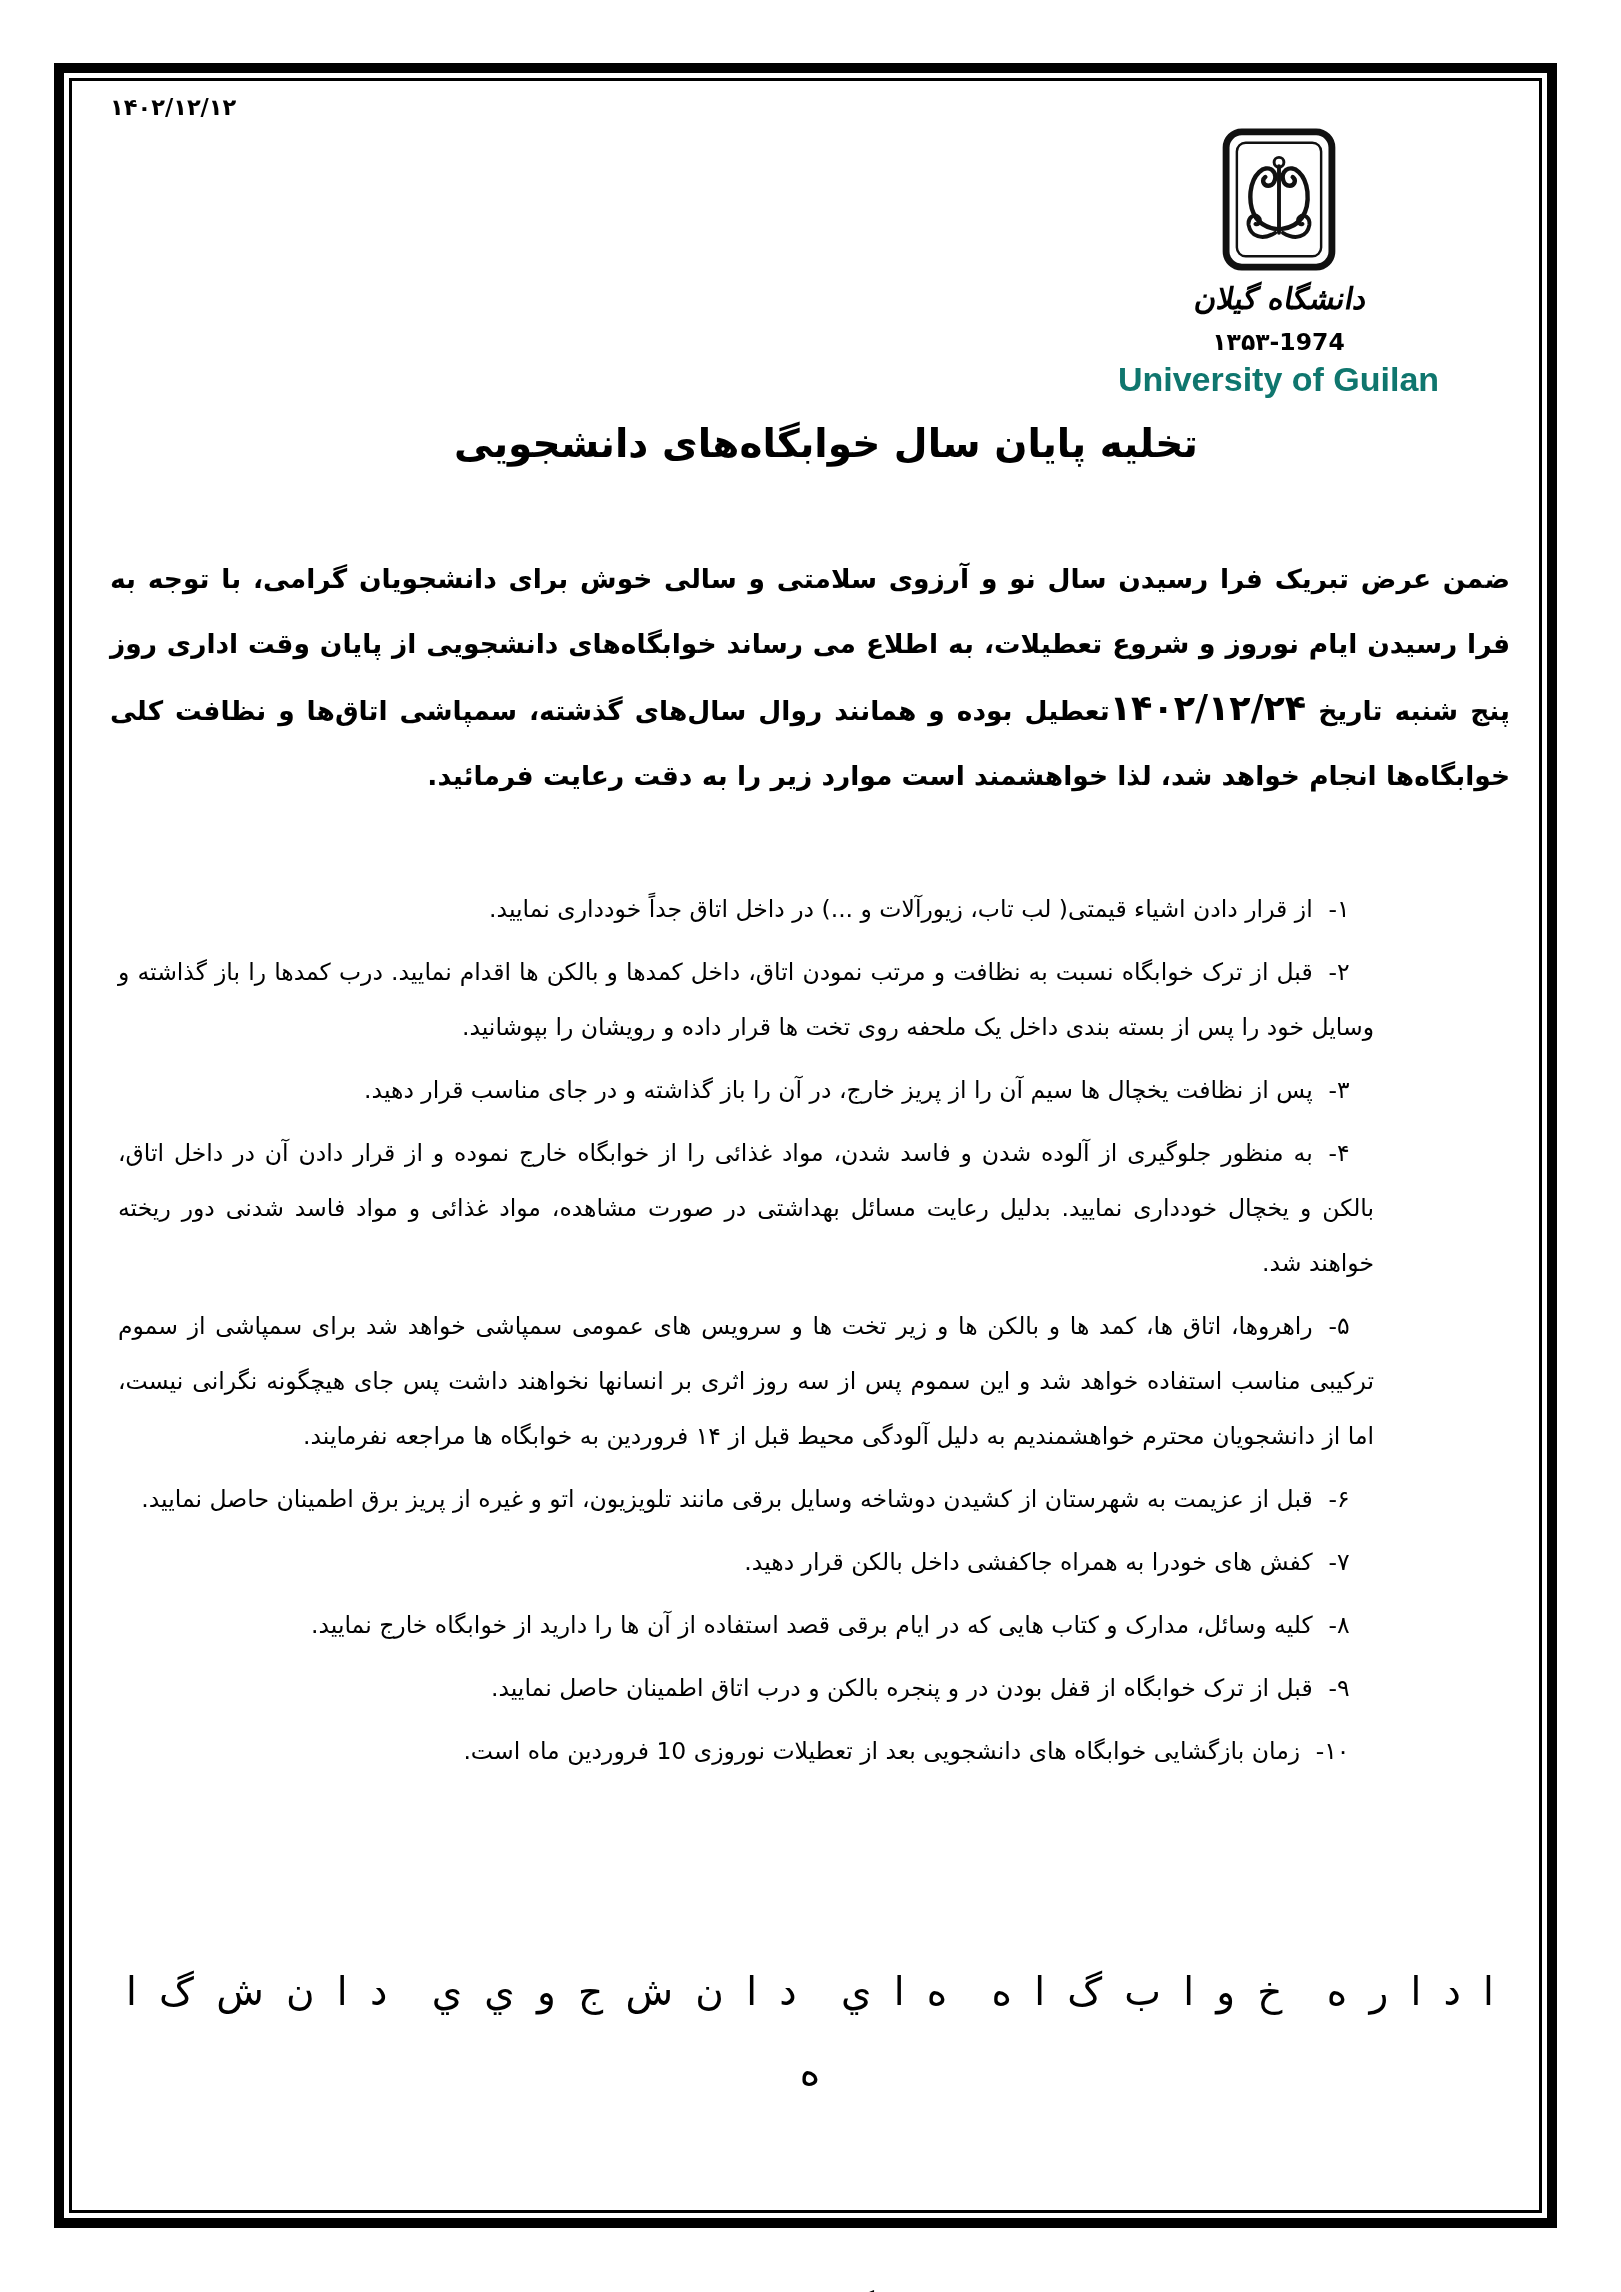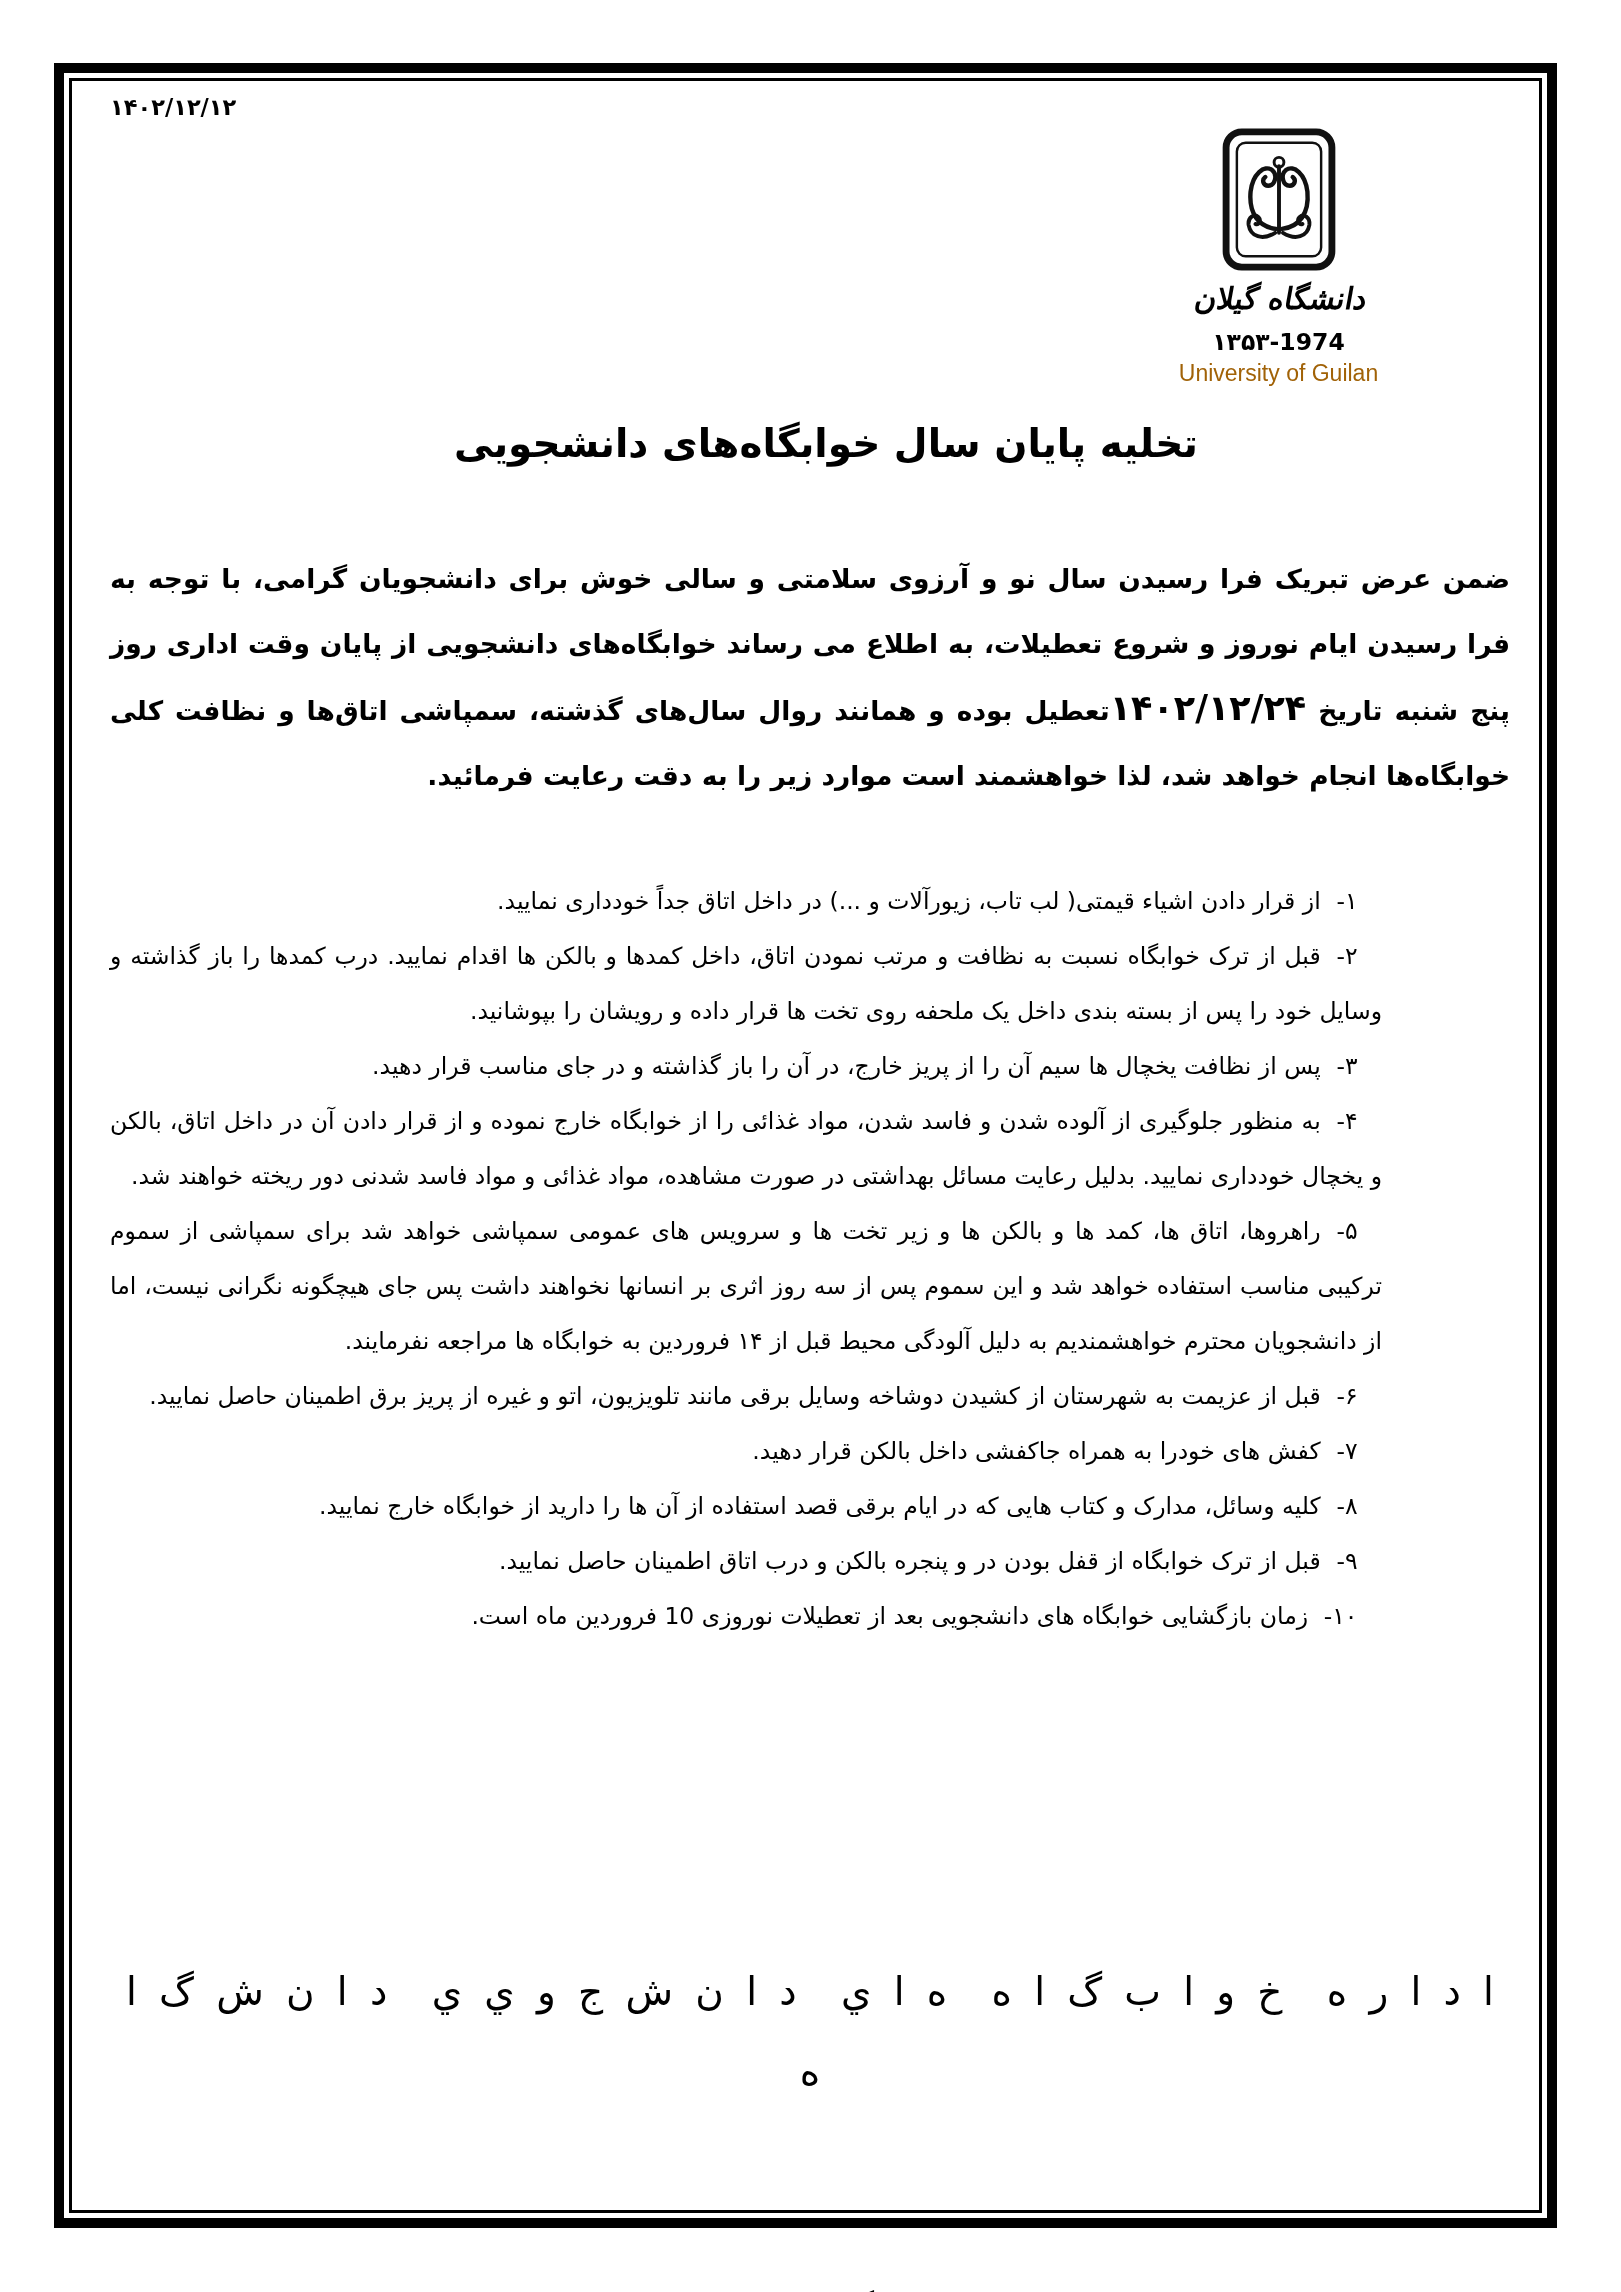--- a/index.html
+++ b/index.html
@@ -21,40 +21,40 @@
   .logo-block{
     position:absolute;left:1117px;top:127px;width:323px;text-align:center;
   }
   .logo-emblem{display:block;margin:0 auto 5.9px auto;}
   .logo-calligraphy{
     font-size:30px;font-weight:bold;direction:rtl;line-height:1.4;
     font-style:italic;transform:skewX(4deg);
   }
   .logo-years{font-size:23.5px;font-weight:bold;direction:ltr;margin-top:8px;}
   .logo-name-en{
-    font-family:"Liberation Sans",sans-serif;font-size:23px;font-weight:normal;
-    color:#a16207;margin-top:3.9px;
+    font-family:"Liberation Sans",sans-serif;font-size:34px;font-weight:bold;
+    color:#0f766e;margin-top:3.9px;
   }
   .doc-title{
     position:absolute;left:126px;top:421px;width:1400px;
     text-align:center;direction:rtl;
     font-size:39px;font-weight:bold;
   }
   .intro{
     position:absolute;left:110px;top:546px;width:1400px;
     direction:rtl;text-align:justify;
     font-size:26.5px;font-weight:bold;line-height:65px;
   }
   .intro .big-date{font-size:35px;font-weight:bold;}
   .dorm-list{
     position:absolute;left:110px;top:874px;width:1272px;
     direction:rtl;
   }
   .dorm-list .item{
-    margin:0;text-align:justify;
+    margin:8px;text-align:justify;
     font-size:23.5px;font-weight:normal;line-height:55px;
     text-indent:24.5px;
   }
   .dorm-list .num{display:inline;margin-left:15.7px;}
   .signature{
     position:absolute;left:110px;top:1792px;width:1400px;
     direction:rtl;text-align:center;
     font-size:39px;line-height:80px;
     white-space:pre-wrap;word-spacing:9.8px;
   }

